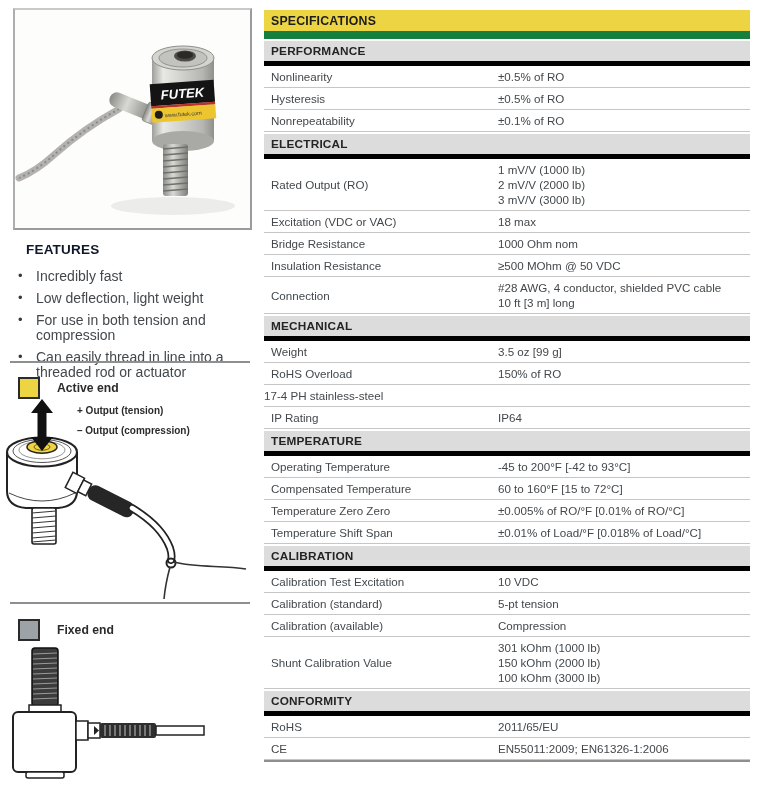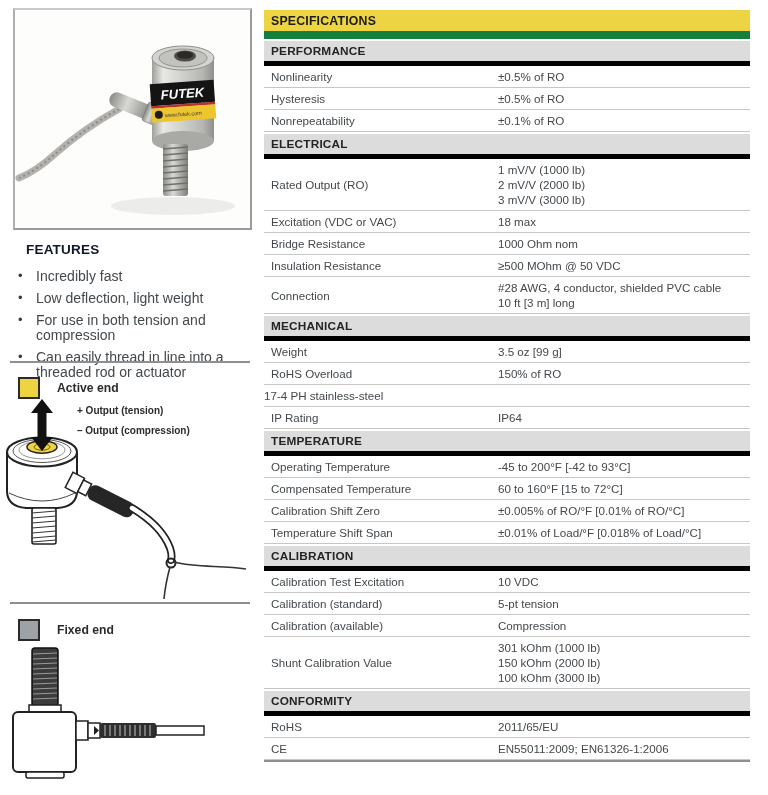--- a/index.html
+++ b/index.html
@@ -278,21 +278,21 @@
       <div class="sec-h">TEMPERATURE</div>
       <div class="row">
         <div class="lbl">Operating Temperature</div>
         <div class="val">-45 to 200°F [-42 to 93°C]</div>
       </div>
       <div class="row">
         <div class="lbl">Compensated Temperature</div>
         <div class="val">60 to 160°F [15 to 72°C]</div>
       </div>
       <div class="row">
-        <div class="lbl">Calibration Shift Zero</div>
+        <div class="lbl">Temperature Zero Zero</div>
         <div class="val">±0.005% of RO/°F [0.01% of RO/°C]</div>
       </div>
       <div class="row">
         <div class="lbl">Temperature Shift Span</div>
         <div class="val">±0.01% of Load/°F [0.018% of Load/°C]</div>
       </div>
       <div class="sec-h">CALIBRATION</div>
       <div class="row">
         <div class="lbl">Calibration Test Excitation</div>
         <div class="val">10 VDC</div>

